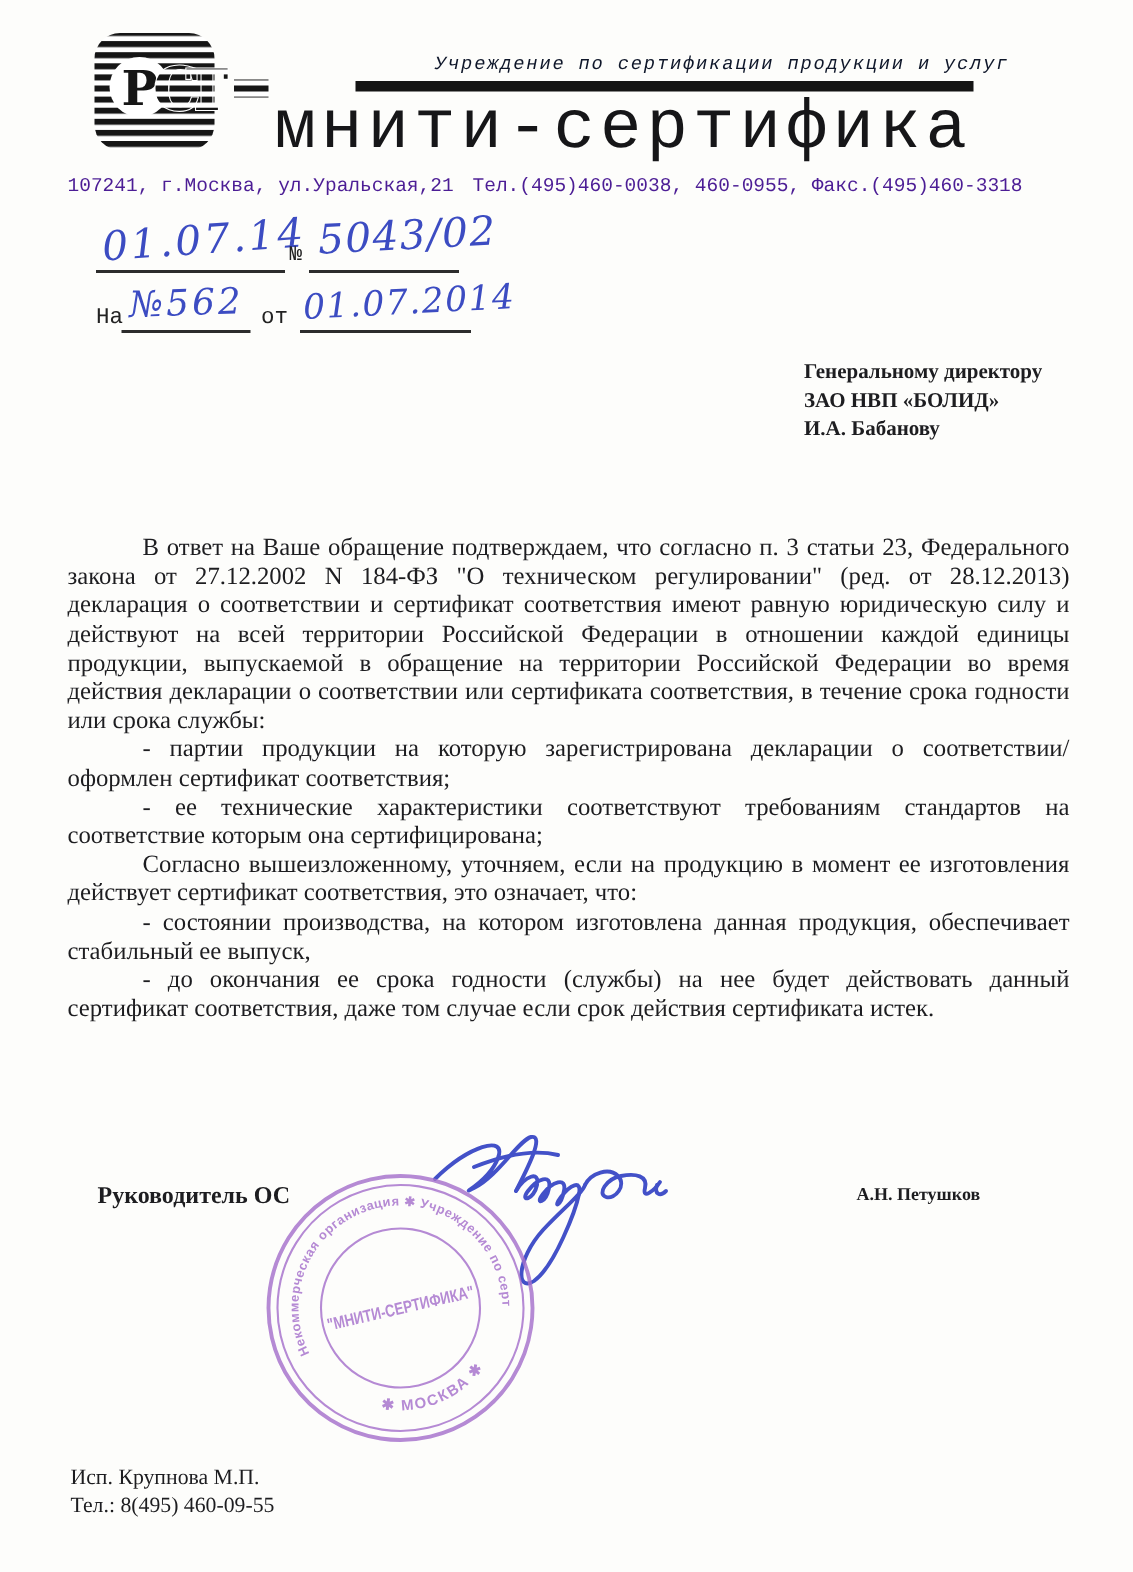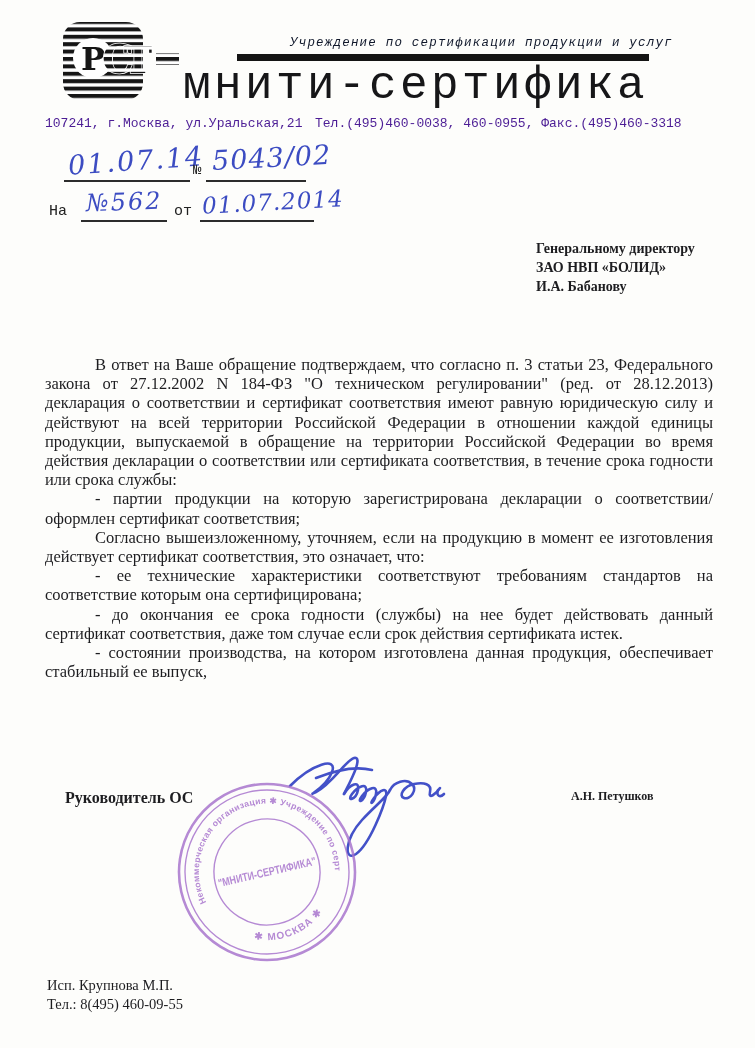--- a/index.html
+++ b/index.html
@@ -55,21 +55,21 @@
   .hw-date1 { left:68px; top:145px; font-size:27px; transform:rotate(-4deg); letter-spacing:2px; }
   .hw-num1  { left:212px; top:142px; font-size:27px; transform:rotate(-3deg); letter-spacing:1px; }
   .hw-num2  { left:86px; top:188px; font-size:24px; transform:rotate(-2deg); letter-spacing:2px; }
   .hw-date2 { left:202px; top:189px; font-size:23px; transform:rotate(-3deg); letter-spacing:1px; }
   .ref-label {
     font-family:"Liberation Mono", monospace;
     font-size:15px; color:#222;
     white-space:nowrap;
   }
   .lbl-no { left:193px; top:162px; font-size:14px; }
-  .lbl-na { left:49px; top:203px; }
+  .lbl-na { left:64px; top:203px; }
   .lbl-ot { left:174px; top:203px; }
   .u-line { height:2px; background:#2c2c2c; }
   .ul-1 { left:64px;  top:180px; width:126px; }
   .ul-2 { left:206px; top:180px; width:100px; }
   .ul-3 { left:81px;  top:220px; width:86px; }
   .ul-4 { left:200px; top:220px; width:114px; }
 
   
   .recipient {
     left:536px; top:239px;
@@ -150,24 +150,24 @@
 
 <div class="abs recipient">
   <div>Генеральному директору</div>
   <div>ЗАО НВП «БОЛИД»</div>
   <div>И.А. Бабанову</div>
 </div>
 
 <div class="abs letter-body">
   <p>В ответ на Ваше обращение подтверждаем, что согласно п. 3 статьи 23, Федерального закона от 27.12.2002 N 184-ФЗ "О техническом регулировании" (ред. от 28.12.2013) декларация о соответствии и сертификат соответствия имеют равную юридическую силу и действуют на всей территории Российской Федерации в отношении каждой единицы продукции, выпускаемой в обращение на территории Российской Федерации во время действия декларации о соответствии или сертификата соответствия, в течение срока годности или срока службы:</p>
   <p>- партии продукции на которую зарегистрирована декларации о соответствии/оформлен сертификат соответствия;</p>
+  <p>- ее технические характеристики соответствуют требованиям стандартов на соответствие которым она сертифицирована;</p>
   <p>Согласно вышеизложенному, уточняем, если на продукцию в момент ее изготовления действует сертификат соответствия, это означает, что:</p>
-  <p>- ее технические характеристики соответствуют требованиям стандартов на соответствие которым она сертифицирована;</p>
+  <p>- состоянии производства, на котором изготовлена данная продукция, обеспечивает стабильный ее выпуск,</p>
   <p>- до окончания ее срока годности (службы) на нее будет действовать данный сертификат соответствия, даже  том случае если срок действия сертификата истек.</p>
-  <p>- состоянии производства, на котором изготовлена данная продукция, обеспечивает стабильный ее выпуск,</p>
 </div>
 
 <div class="abs sig-title">Руководитель ОС</div>
 <div class="abs sig-name">А.Н. Петушков</div>
 
 <svg class="abs sig-svg" width="180" height="118" viewBox="0 0 180 118">
   <g fill="none" stroke="#4351c8" stroke-width="2.6" stroke-linecap="round">
     <path d="M 4,38 C 26,16 52,8 46,24 C 40,40 18,50 30,44 C 46,36 60,12 68,10 C 78,8 64,34 58,46"></path>
     <path d="M 30,30 C 50,22 70,18 86,22"></path>
     <path d="M 58,46 C 64,36 74,32 72,42 C 70,52 60,54 66,46 C 72,38 82,34 80,44 C 78,54 70,56 76,48 C 82,40 92,36 90,46 C 88,56 82,58 88,50 C 94,42 102,38 100,48"></path>

